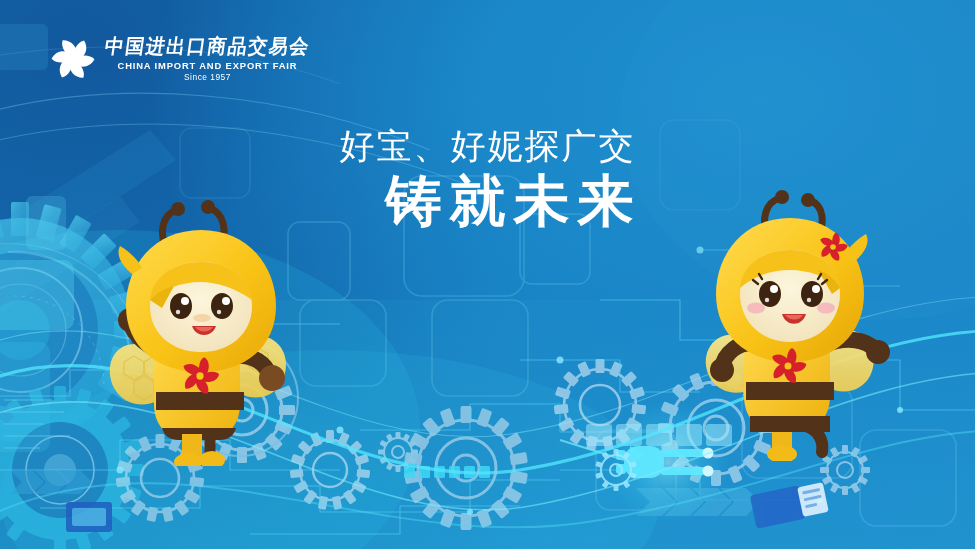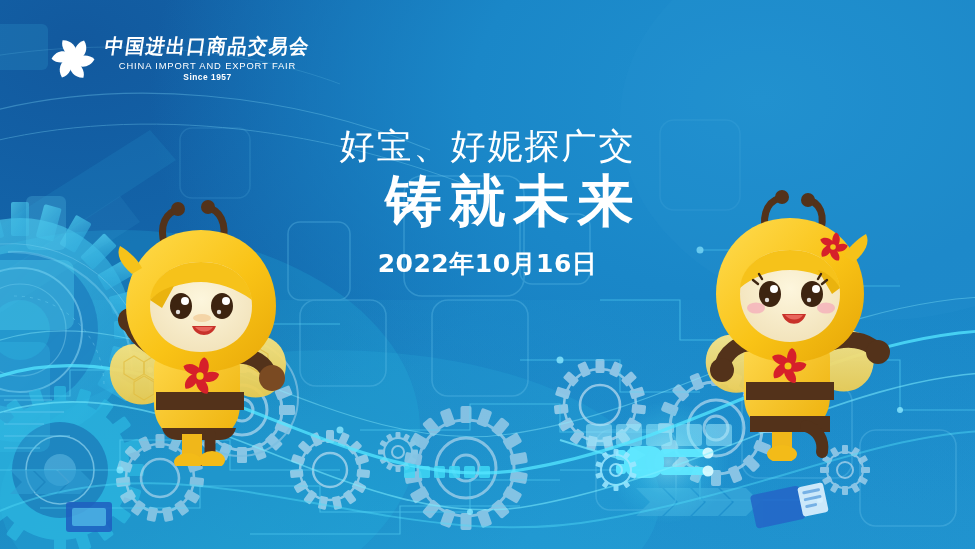--- a/index.html
+++ b/index.html
@@ -29,26 +29,26 @@
   #logo .words { display:flex; flex-direction:column; align-items:center; line-height:1; }
   .cn-name {
     font-family:"DejaVu Serif","Liberation Serif",serif;
     font-size:19px; font-weight:700; color:#fff;
     letter-spacing:1.5px;
     transform:skewX(-8deg) scaleY(1.05);
     white-space:nowrap;
   }
   .en-name {
     margin-top:5px;
-    font-size:9.4px; font-weight:400; color:#fff;
+    font-size:9.4px; font-weight:700; color:#fff;
     letter-spacing:0.85px; white-space:nowrap;
   }
   .since {
     margin-top:3px;
-    font-size:8.4px; font-weight:700; color:#fff;
+    font-size:8.4px; font-weight:400; color:#fff;
     letter-spacing:0.5px;
   }
 
   
   #headline {
     position:absolute; left:0; right:0; top:126px;
     text-align:center; z-index:45;
     color:#ffffff;
   }
   .subtitle {
@@ -734,16 +734,15 @@
         <use href="#kpR" transform="rotate(216)"></use>
         <use href="#kpR" transform="rotate(288)"></use>
       </g>
       <circle cx="0" cy="0" r="7" fill="#f5c518"></circle>
     </g>
   </svg>
 
   <div id="headline">
     <div class="subtitle">好宝、好妮探广交</div>
     <div class="title-l2">铸就未来</div>
-    <div class="date">2022年10月16日</div>
   </div>
 
 </div>
 
 </body></html>

